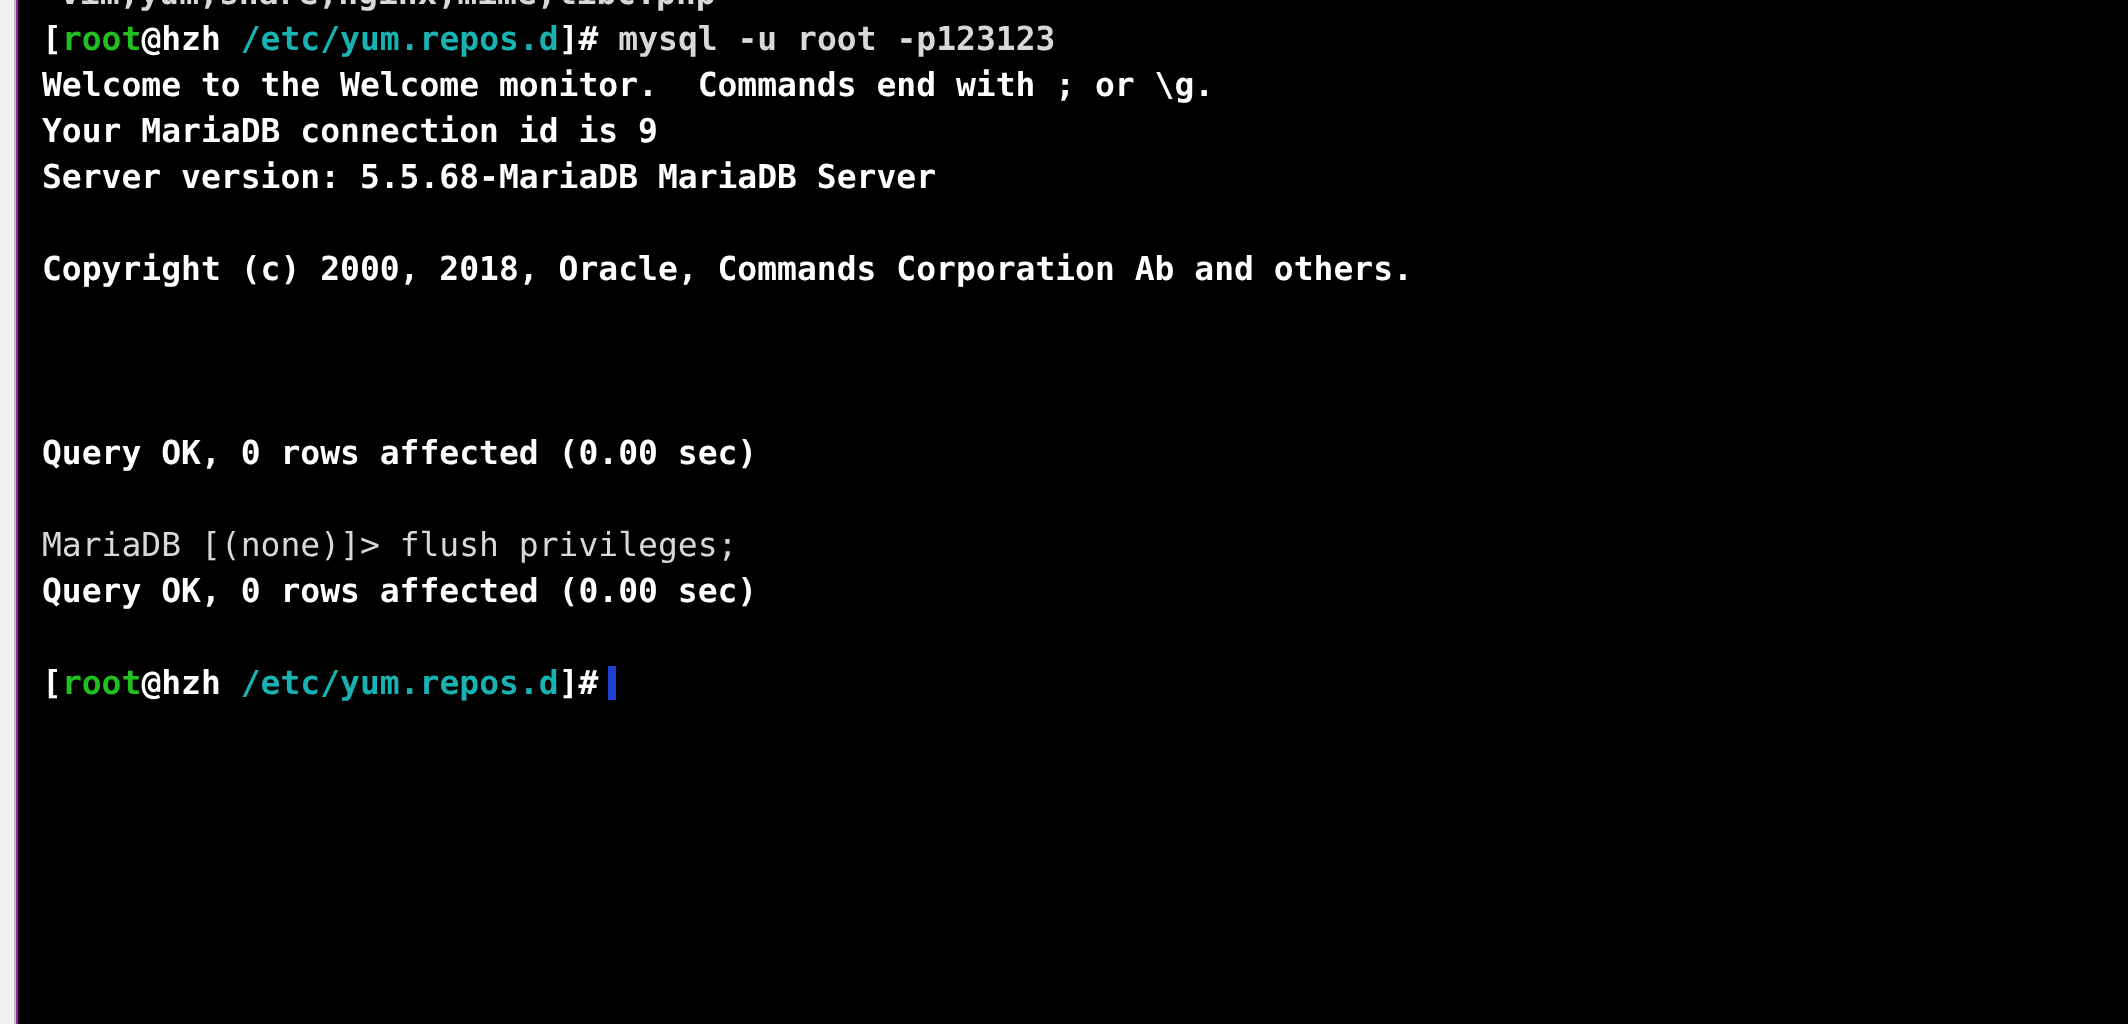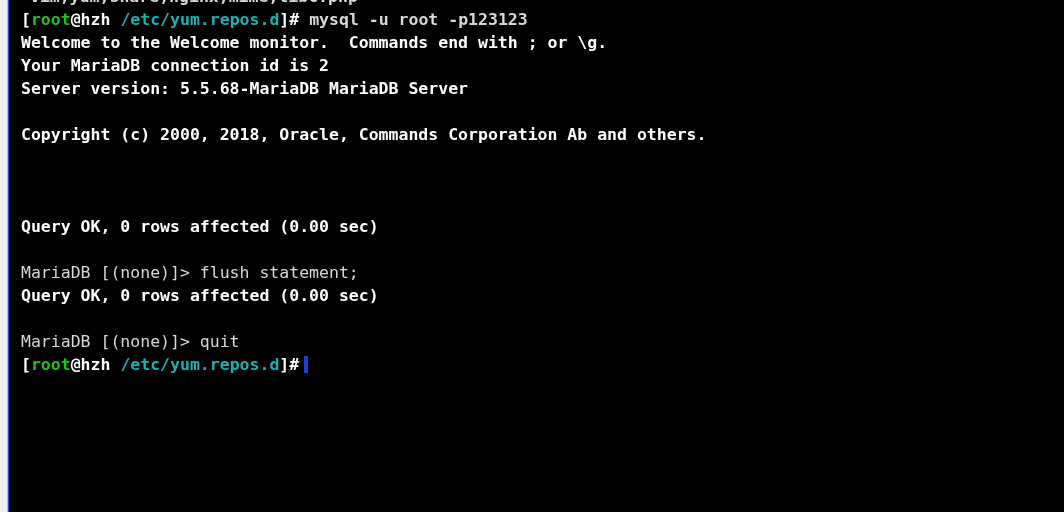--- a/index.html
+++ b/index.html
@@ -5,21 +5,21 @@
   html, body {
     margin: 0;
     padding: 0;
     background: #ffffff;
   }
   #screen {
     position: relative;
     width: 1064px;
     height: 512px;
     overflow: hidden;
-    background: #1d4ed8;
+    background: #a21caf;
     font-family: "DejaVu Sans Mono", "Liberation Mono", monospace;
   }
   
   #gutter {
     position: absolute;
     left: 0;
     top: 0;
     width: 8px;
     height: 512px;
     background: #f0f0f0;
@@ -96,43 +96,42 @@
 
   <div id="term">
 
     <div id="clipped-row">vim,yum,share,nginx,mime,libc.php</div>
 
     <div id="rows">
 
       <div class="line bold"><span class="seg-white">[</span><span class="seg-green">root</span><span class="seg-white">@hzh</span><span class="seg-white"> </span><span class="seg-cyan">/etc/yum.repos.d</span><span class="seg-white">]#</span><span class="seg-white"> </span><span class="seg-plain">mysql -u root -p123123</span></div>
 
       <div class="line bold">Welcome to the Welcome monitor.  Commands end with ; or \g.</div>
-      <div class="line bold">Your MariaDB connection id is 2</div>
+      <div class="line bold">Your MariaDB connection id is 9</div>
       <div class="line bold">Server version: 5.5.68-MariaDB MariaDB Server</div>
 
       <div class="line blank">&nbsp;</div>
 
       <div class="line bold">Copyright (c) 2000, 2018, Oracle, Commands Corporation Ab and others.</div>
 
       <div class="line blank">&nbsp;</div>
 
 
       <div class="line blank">&nbsp;</div>
 
 
       <div class="line blank">&nbsp;</div>
 
       <div class="line bold">Query OK, 0 rows affected (0.00 sec)</div>
 
       <div class="line blank">&nbsp;</div>
 
-      <div class="line"><span class="seg-plain">MariaDB [(none)]&gt; </span><span class="seg-plain">flush statement;</span></div>
+      <div class="line"><span class="seg-plain">MariaDB [(none)]&gt; </span><span class="seg-plain">flush privileges;</span></div>
       <div class="line bold">Query OK, 0 rows affected (0.00 sec)</div>
 
       <div class="line blank">&nbsp;</div>
 
-      <div class="line"><span class="seg-plain">MariaDB [(none)]&gt; </span><span class="seg-plain">quit</span></div>
 
       <div class="line bold"><span class="seg-white">[</span><span class="seg-green">root</span><span class="seg-white">@hzh</span><span class="seg-white"> </span><span class="seg-cyan">/etc/yum.repos.d</span><span class="seg-white">]#</span><span class="caret"></span></div>
 
     </div>
   </div>
 </div>
 
 </body></html>

